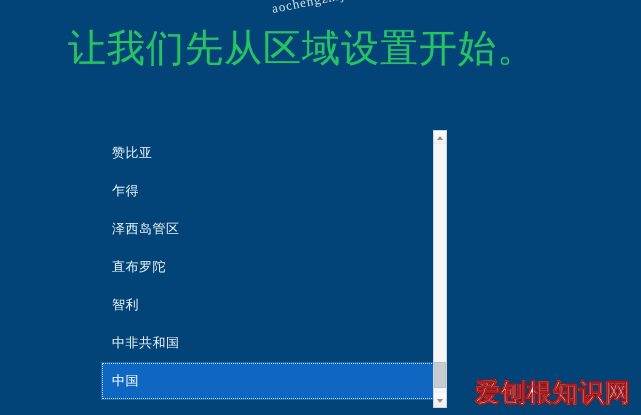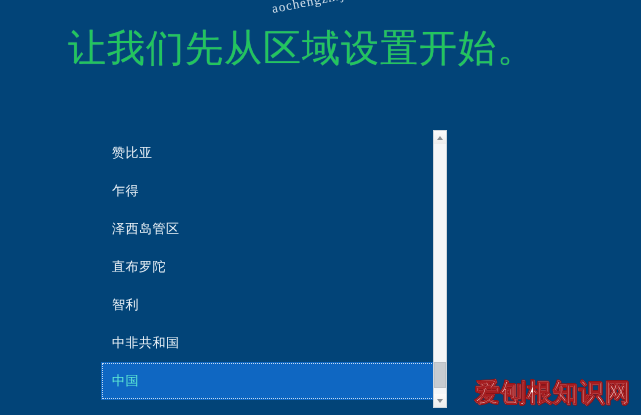--- a/index.html
+++ b/index.html
@@ -66,21 +66,21 @@
     padding-left: 11px;
     box-sizing: border-box;
     font-size: 13px;
     color: #eaf1f7;
     letter-spacing: 0.5px;
     white-space: nowrap;
   }
 
   .region-item.selected {
     background: #0f67c2;
-    color: #5eead4;
+    color: #ffffff;
     outline: 1px dotted rgba(255,255,255,0.75);
     outline-offset: -2px;
   }
 
   
   #region-scrollbar {
     position: absolute;
     right: 0;
     top: 0;
     width: 14px;

